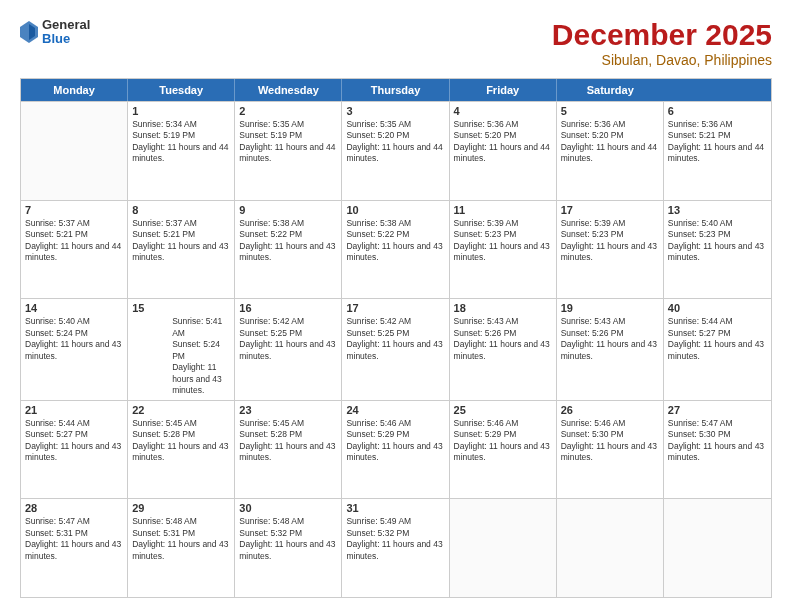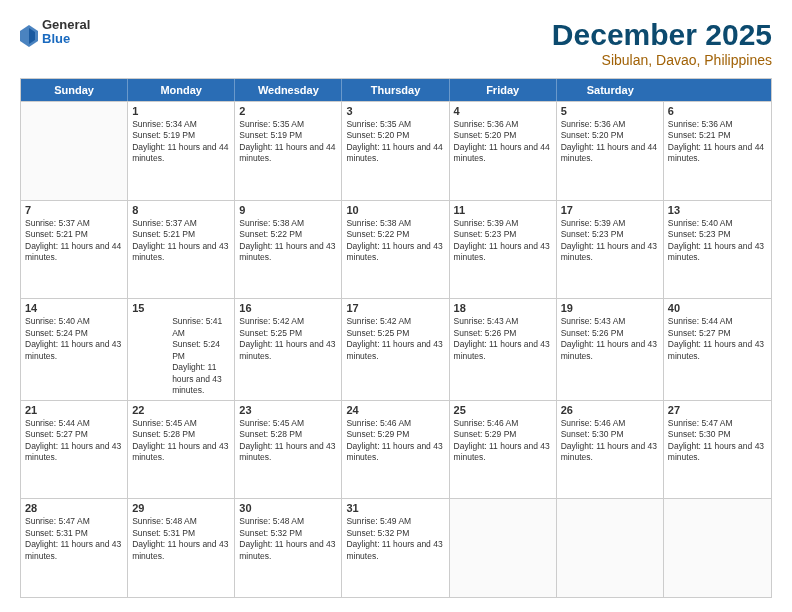--- a/index.html
+++ b/index.html
@@ -18,21 +18,21 @@
       flex-direction: column;
     }
     .header {
       display: flex;
       justify-content: space-between;
       align-items: flex-start;
       margin-bottom: 10px;
     }
     .logo {
       display: flex;
-      align-items: flex-end;
+      align-items: center;
     }
     .logo-text {
       display: flex;
       flex-direction: column;
       font-size: 13px;
       font-weight: bold;
       line-height: 1.1;
     }
     .logo-general { color: #333; }
     .logo-blue { color: #1a6abf; }
@@ -40,21 +40,21 @@
       width: 18px;
       height: 22px;
       margin-right: 4px;
     }
     .title-section {
       text-align: right;
     }
     .calendar-title {
       font-size: 30px;
       font-weight: bold;
-      color: #0c4a6e;
+      color: #b91c1c;
     }
     .calendar-subtitle {
       font-size: 14px;
       color: #a16207;
     }
     .calendar {
       flex: 1;
       display: flex;
       flex-direction: column;
       border: 1px solid #ccc;
@@ -123,22 +123,22 @@
       </div>
     </div>
     <div class="title-section">
       <div class="calendar-title">December 2025</div>
       <div class="calendar-subtitle">Sibulan, Davao, Philippines</div>
     </div>
   </div>
 
   <div class="calendar">
     <div class="cal-header">
-      <div class="cal-header-cell">Sunday</div>
       <div class="cal-header-cell">Monday</div>
+      <div class="cal-header-cell">Tuesday</div>
       <div class="cal-header-cell">Wednesday</div>
       <div class="cal-header-cell">Thursday</div>
       <div class="cal-header-cell">Friday</div>
       <div class="cal-header-cell">Saturday</div>
     </div>
     <div class="cal-body" id="cal-body">
     <div class="cal-row">
           <div class="cal-cell empty"></div>
           <div class="cal-cell">
             <span class="day-number">1</span>

